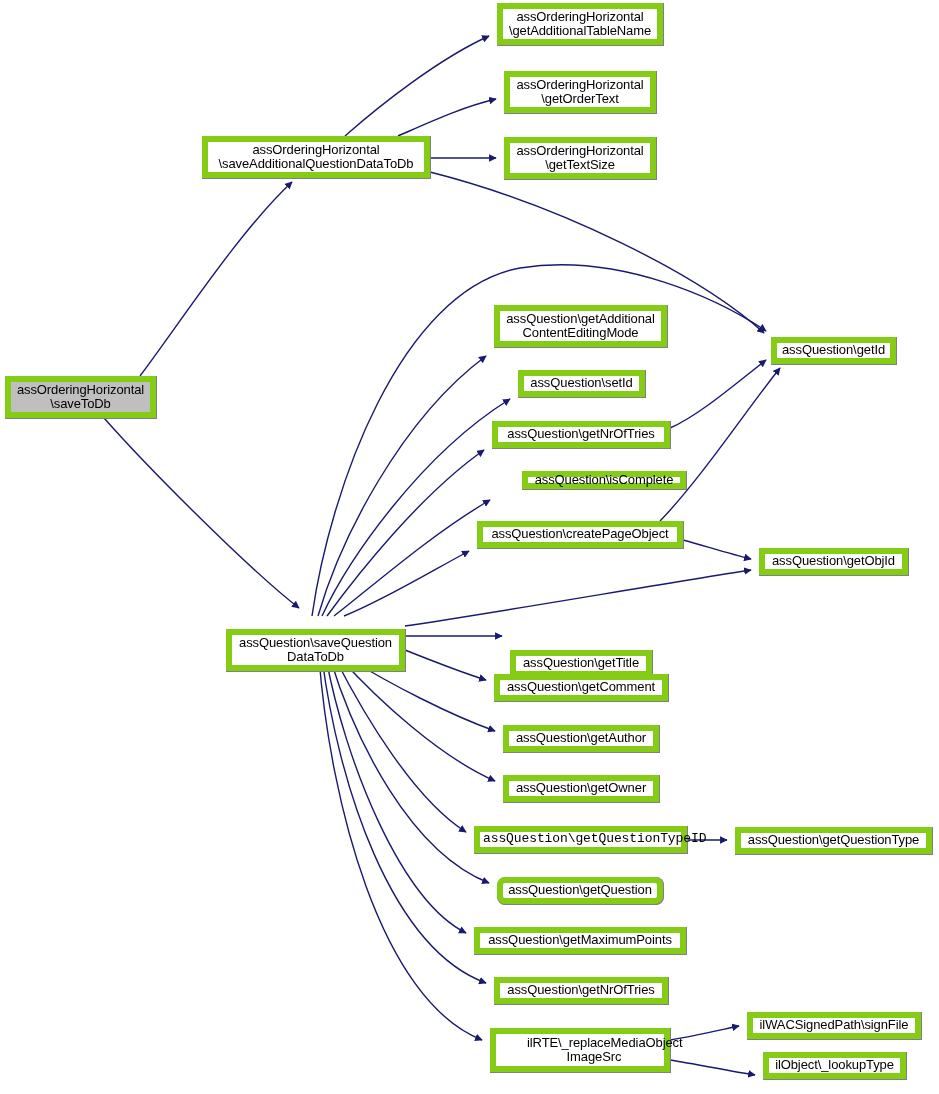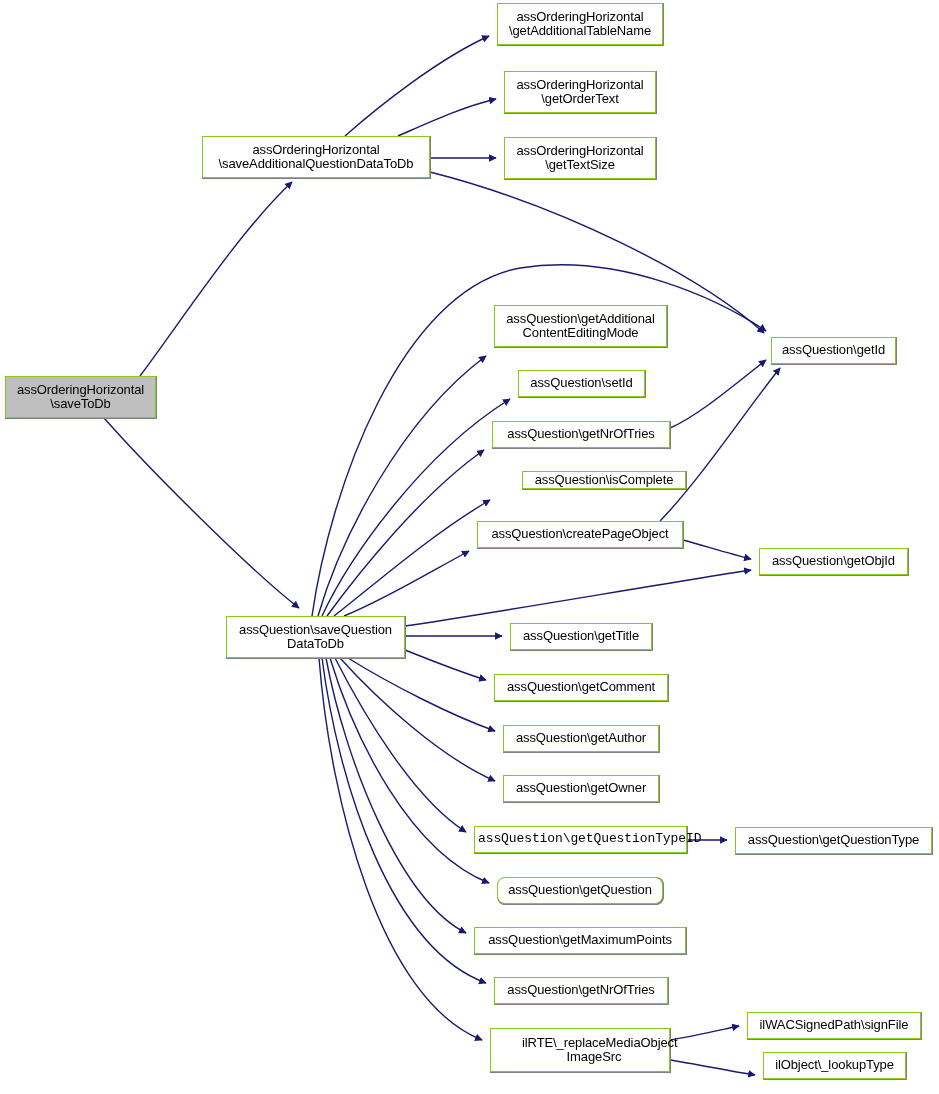--- a/index.html
+++ b/index.html
@@ -19,21 +19,21 @@
     position: absolute;
     left: 0;
     top: 0;
     width: 939px;
     height: 1094px;
     pointer-events: none;
   }
   .node {
     position: absolute;
     box-sizing: border-box;
-    border: 1px solid #84cc16;
+    border: 6px solid #84cc16;
     background: #ffffff;
     color: #000000;
     font-size: 13px;
     line-height: 14.5px;
     text-align: center;
     display: flex;
     align-items: center;
     justify-content: center;
     white-space: pre-line;
     letter-spacing: -0.1px;
@@ -95,30 +95,30 @@
 \saveToDb</span></div>
       <div class="node" style="left: 202px; top: 136px; width: 228px; height: 42px;"><span class="node-label">assOrderingHorizontal
 \saveAdditionalQuestionDataToDb</span></div>
       <div class="node" style="left: 497px; top: 3px; width: 166px; height: 42px;"><span class="node-label">assOrderingHorizontal
 \getAdditionalTableName</span></div>
       <div class="node" style="left: 504px; top: 71px; width: 152px; height: 42px;"><span class="node-label">assOrderingHorizontal
 \getOrderText</span></div>
       <div class="node" style="left: 504px; top: 137px; width: 152px; height: 42px;"><span class="node-label">assOrderingHorizontal
 \getTextSize</span></div>
       <div class="node" style="left: 771px; top: 337px; width: 125px; height: 27px;"><span class="node-label">assQuestion\getId</span></div>
-      <div class="node" style="left: 226px; top: 616px; width: 179px; height: 42px;"><span class="node-label">assQuestion\saveQuestion
+      <div class="node" style="left: 226px; top: 629px; width: 179px; height: 42px;"><span class="node-label">assQuestion\saveQuestion
 DataToDb</span></div>
       <div class="node" style="left: 494px; top: 305px; width: 173px; height: 42px;"><span class="node-label">assQuestion\getAdditional
 ContentEditingMode</span></div>
       <div class="node" style="left: 518px; top: 370px; width: 127px; height: 27px;"><span class="node-label">assQuestion\setId</span></div>
       <div class="node" style="left: 492px; top: 421px; width: 178px; height: 27px;"><span class="node-label">assQuestion\getNrOfTries</span></div>
       <div class="node" style="left: 522px; top: 471px; width: 164px; height: 18px;"><span class="node-label">assQuestion\isComplete</span></div>
       <div class="node" style="left: 477px; top: 521px; width: 206px; height: 27px;"><span class="node-label">assQuestion\createPageObject</span></div>
       <div class="node" style="left: 759px; top: 548px; width: 149px; height: 27px;"><span class="node-label">assQuestion\getObjId</span></div>
-      <div class="node" style="left: 510px; top: 623px; width: 142px; height: 27px;"><span class="node-label">assQuestion\getTitle</span></div>
+      <div class="node" style="left: 510px; top: 650px; width: 142px; height: 27px;"><span class="node-label">assQuestion\getTitle</span></div>
       <div class="node" style="left: 494px; top: 674px; width: 174px; height: 27px;"><span class="node-label">assQuestion\getComment</span></div>
       <div class="node" style="left: 503px; top: 725px; width: 156px; height: 27px;"><span class="node-label">assQuestion\getAuthor</span></div>
       <div class="node" style="left: 503px; top: 775px; width: 156px; height: 27px;"><span class="node-label">assQuestion\getOwner</span></div>
       <div class="node" style="left: 474px; top: 826px; width: 213px; height: 27px; font-family: Liberation Mono, monospace;"><span class="node-label">assQuestion\getQuestionTypeID</span></div>
       <div class="node" style="left: 735px; top: 827px; width: 197px; height: 27px;"><span class="node-label">assQuestion\getQuestionType</span></div>
       <div class="node" style="left: 497px; top: 877px; width: 166px; height: 27px; border-radius: 8px;"><span class="node-label">assQuestion\getQuestion</span></div>
       <div class="node" style="left: 474px; top: 927px; width: 212px; height: 27px;"><span class="node-label">assQuestion\getMaximumPoints</span></div>
       <div class="node" style="left: 494px; top: 977px; width: 174px; height: 27px;"><span class="node-label">assQuestion\getNrOfTries</span></div>
       <div class="node" style="left: 490px; top: 1028px; width: 180px; height: 44px; padding-left: 28px;"><span class="node-label">ilRTE\_replaceMediaObject
 ImageSrc</span></div>

